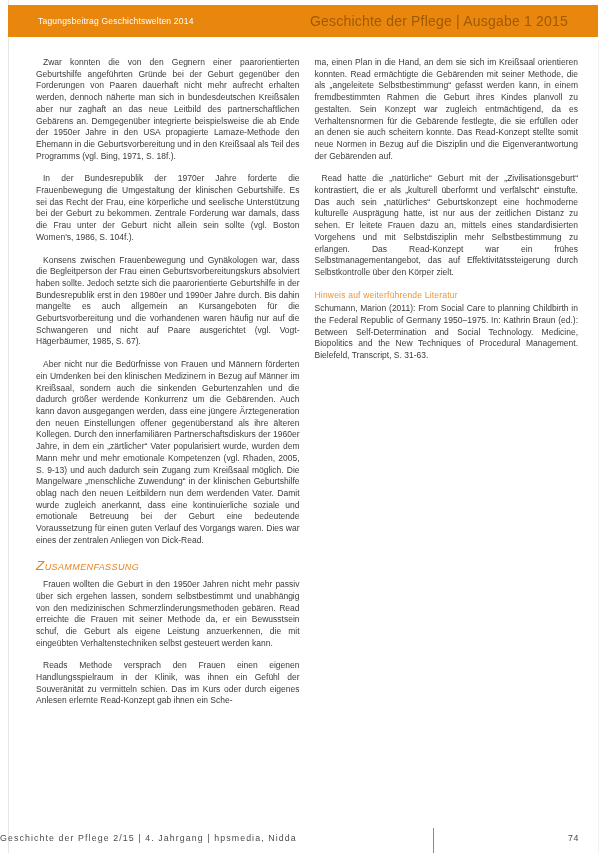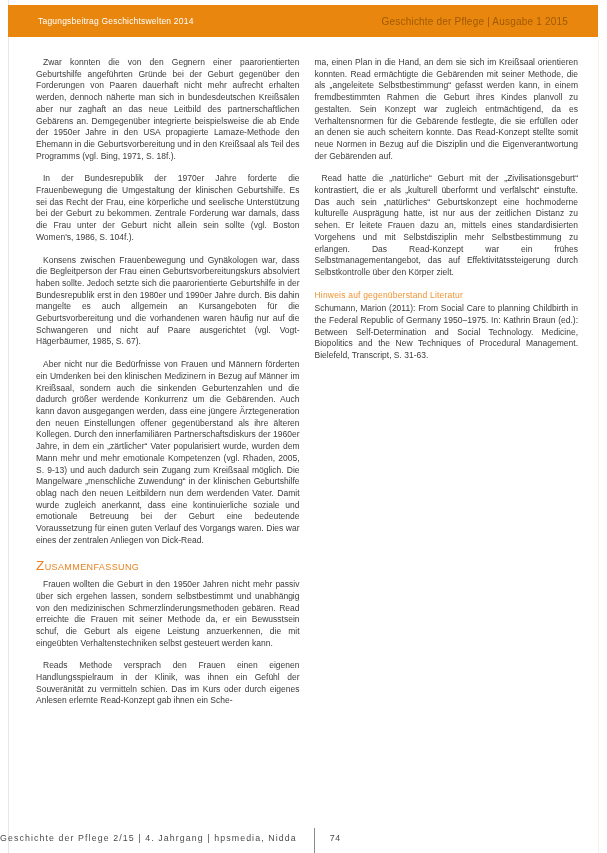--- a/index.html
+++ b/index.html
@@ -40,21 +40,21 @@
     box-sizing: border-box;
     border-top: 1px solid #f0a festival43;
   }
   .header-left {
     color: #ffffff;
     font-size: 8.5px;
     letter-spacing: 0.2px;
   }
   .header-right {
     color: #a05a00;
-    font-size: 10px;
+    font-size: 14px;
     letter-spacing: 0.2px;
   }
   
   .body-area {
     position: absolute;
     left: 36px; right: 29px; top: 57px;
     display: flex;
     gap: 15px;
   }
   .col {
@@ -71,34 +71,35 @@
     text-indent: 7px;
   }
   .col p.no-indent { text-indent: 0; }
   .summary-heading {
     color: #e8821e;
     font-variant: small-caps;
     font-size: 13.5px;
     letter-spacing: 0.4px;
     margin: 14px 0 7px 0;
     font-weight: normal;
+    font-style: italic;
   }
   .literature-heading {
     color: #ef9433;
     font-size: 8.5px;
     margin: 2px 0 2px 0;
     font-weight: normal;
     letter-spacing: 0.2px;
   }
   
   .footer {
     position: absolute;
     left: 0; right: 10px; top: 828px;
     display: flex;
-    justify-content: flex-start;
+    justify-content: space-between;
     align-items: flex-start;
   }
   .footer-text {
     color: #4a4a4a;
     font-size: 8.8px;
     letter-spacing: 1.1px;
     padding-top: 5px;
   }
   .footer-divider {
     width: 1px;
@@ -132,21 +133,21 @@
       <p>In der Bundesrepublik der 1970er Jahre forderte die Frauenbewegung die Umgestaltung der klinischen Geburtshilfe. Es sei das Recht der Frau, eine körperliche und seelische Unterstützung bei der Geburt zu bekommen. Zentrale Forderung war damals, dass die Frau unter der Geburt nicht allein sein sollte (vgl. Boston Women's, 1986, S. 104f.).</p>
       <p>Konsens zwischen Frauenbewegung und Gynäkologen war, dass die Begleitperson der Frau einen Geburtsvorbereitungskurs absolviert haben sollte. Jedoch setzte sich die paarorientierte Geburtshilfe in der Bundesrepublik erst in den 1980er und 1990er Jahre durch. Bis dahin mangelte es auch allgemein an Kursangeboten für die Geburtsvorbereitung und die vorhandenen waren häufig nur auf die Schwangeren und nicht auf Paare ausgerichtet (vgl. Vogt-Hägerbäumer, 1985, S. 67).</p>
       <p>Aber nicht nur die Bedürfnisse von Frauen und Männern förderten ein Umdenken bei den klinischen Medizinern in Bezug auf Männer im Kreißsaal, sondern auch die sinkenden Geburtenzahlen und die dadurch größer werdende Konkurrenz um die Gebärenden. Auch kann davon ausgegangen werden, dass eine jüngere Ärztegeneration den neuen Einstellungen offener gegenüberstand als ihre älteren Kollegen. Durch den innerfamiliären Partnerschaftsdiskurs der 1960er Jahre, in dem ein „zärtlicher“ Vater popularisiert wurde, wurden dem Mann mehr und mehr emotionale Kompetenzen (vgl. Rhaden, 2005, S. 9-13) und auch dadurch sein Zugang zum Kreißsaal möglich. Die Mangelware „menschliche Zuwendung“ in der klinischen Geburtshilfe oblag nach den neuen Leitbildern nun dem werdenden Vater. Damit wurde zugleich anerkannt, dass eine kontinuierliche soziale und emotionale Betreuung bei der Geburt eine bedeutende Voraussetzung für einen guten Verlauf des Vorgangs waren. Dies war eines der zentralen Anliegen von Dick-Read.</p>
       <h2 class="summary-heading">Zusammenfassung</h2>
       <p>Frauen wollten die Geburt in den 1950er Jahren nicht mehr passiv über sich ergehen lassen, sondern selbstbestimmt und unabhängig von den medizinischen Schmerzlinderungsmethoden gebären. Read erreichte die Frauen mit seiner Methode da, er ein Bewusstsein schuf, die Geburt als eigene Leistung anzuerkennen, die mit eingeübten Verhaltenstechniken selbst gesteuert werden kann.</p>
       <p>Reads Methode versprach den Frauen einen eigenen Handlungsspielraum in der Klinik, was ihnen ein Gefühl der Souveränität zu vermitteln schien. Das im Kurs oder durch eigenes Anlesen erlernte Read-Konzept gab ihnen ein Sche-</p>
     </div>
     <div class="col">
       <p class="no-indent">ma, einen Plan in die Hand, an dem sie sich im Kreißsaal orientieren konnten. Read ermächtigte die Gebärenden mit seiner Methode, die als „angeleitete Selbstbestimmung“ gefasst werden kann, in einem fremdbestimmten Rahmen die Geburt ihres Kindes planvoll zu gestalten. Sein Konzept war zugleich entmächtigend, da es Verhaltensnormen für die Gebärende festlegte, die sie erfüllen oder an denen sie auch scheitern konnte. Das Read-Konzept stellte somit neue Normen in Bezug auf die Disziplin und die Eigenverantwortung der Gebärenden auf.</p>
       <p>Read hatte die „natürliche“ Geburt mit der „Zivilisationsgeburt“ kontrastiert, die er als „kulturell überformt und verfälscht“ einstufte. Das auch sein „natürliches“ Geburtskonzept eine hochmoderne kulturelle Ausprägung hatte, ist nur aus der zeitlichen Distanz zu sehen. Er leitete Frauen dazu an, mittels eines standardisierten Vorgehens und mit Selbstdisziplin mehr Selbstbestimmung zu erlangen. Das Read-Konzept war ein frühes Selbstmanagementangebot, das auf Effektivitätssteigerung durch Selbstkontrolle über den Körper zielt.</p>
-      <h3 class="literature-heading">Hinweis auf gegenüberstand Literatur</h3>
+      <h3 class="literature-heading">Hinweis auf weiterführende Literatur</h3>
       <p class="no-indent">Schumann, Marion (2011): From Social Care to planning Childbirth in the Federal Republic of Germany 1950–1975. In: Kathrin Braun (ed.): Between Self-Determination and Social Technology. Medicine, Biopolitics and the New Techniques of Procedural Management. Bielefeld, Transcript, S. 31-63.</p>
     </div>
   </div>
 
   <div class="footer">
     <span class="footer-text">Geschichte der Pflege 2/15 | 4. Jahrgang | hpsmedia, Nidda</span>
     <span class="footer-divider"></span>
     <span class="footer-page">74</span>
   </div>
 </div>

